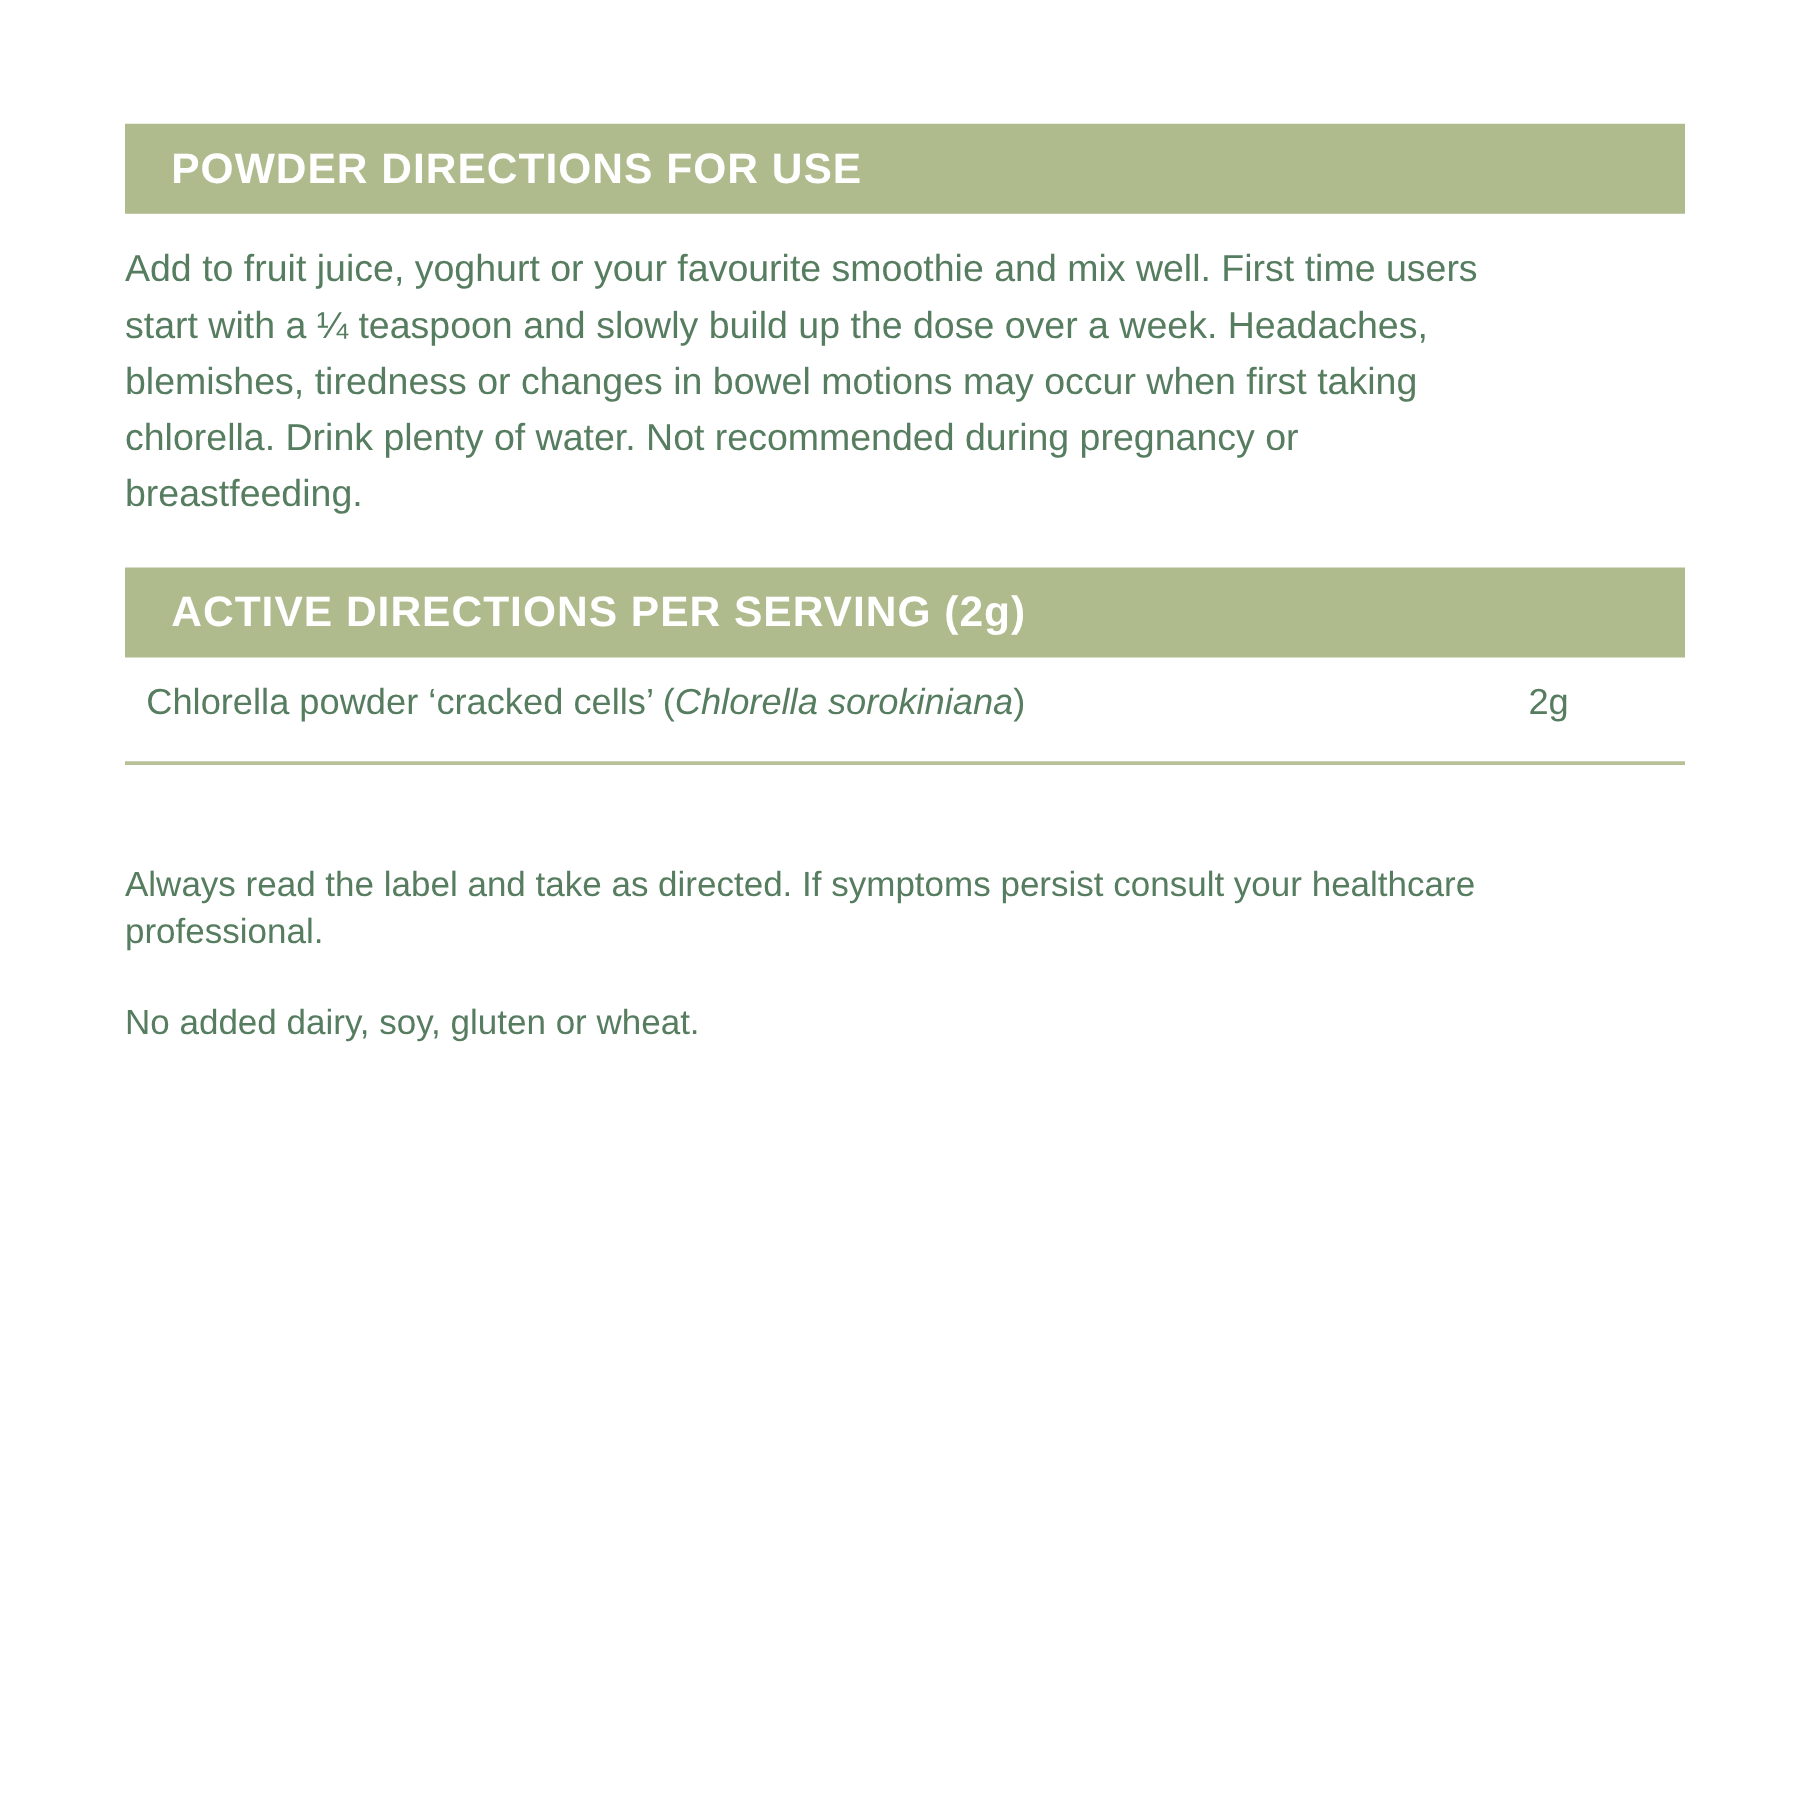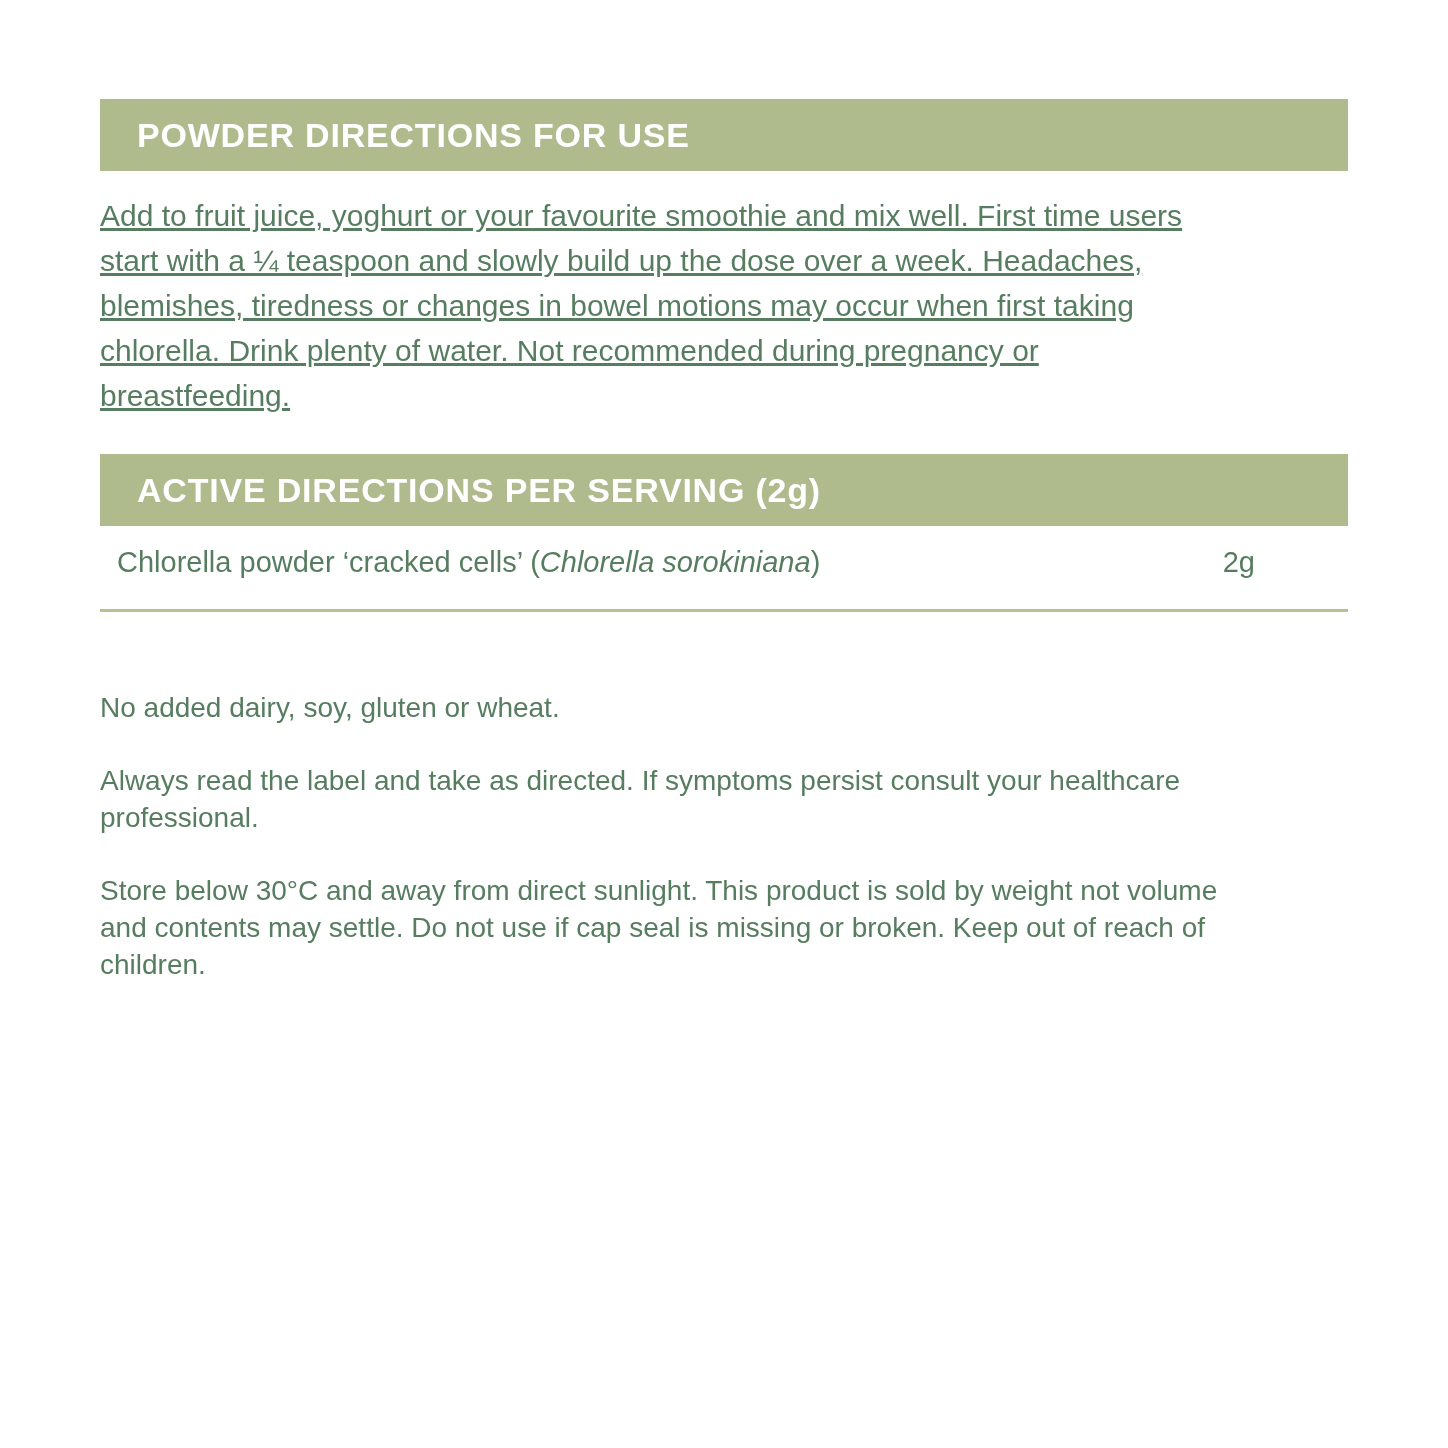--- a/index.html
+++ b/index.html
@@ -30,21 +30,21 @@
     letter-spacing: 0.8px;
   }
   .directions-text {
     margin-top: 22px;
     max-width: 1100px;
     font-size: 30px;
     line-height: 45px;
     font-weight: 400;
   }
   .directions-text .first-line { display: block; }
-  .directions-text .rest { display: block; text-decoration: underline; }
+  .directions-text .rest { display: block; }
   .directions-text strong { font-weight: bold; }
   .banner.second { margin-top: 36px; }
   .ingredient-row {
     margin-top: 16px;
     width: 1248px;
     display: flex;
     justify-content: space-between;
     align-items: flex-end;
     padding-left: 17px;
     padding-right: 93px;
@@ -83,18 +83,17 @@
   </div>
 
   <div class="ingredient-row">
     <span class="ingredient-name"><span>Chlorella powder ‘cracked cells’ (</span><em>Chlorella sorokiniana</em><span>)</span></span>
     <span class="ingredient-amount">2g</span>
   </div>
 
   <div class="divider"></div>
 
   <div class="notes">
+    <p>Always read the label and take as directed. If symptoms persist consult your healthcare professional.</p>
     <p>No added dairy, soy, gluten or wheat.</p>
-    <p>Always read the label and take as directed. If symptoms persist consult your healthcare professional.</p>
-    <p>Store below 30°C and away from direct sunlight. This product is sold by weight not volume and contents may settle. Do not use if cap seal is missing or broken. Keep out of reach of children.</p>
   </div>
 
 </div>
 
 </body></html>

